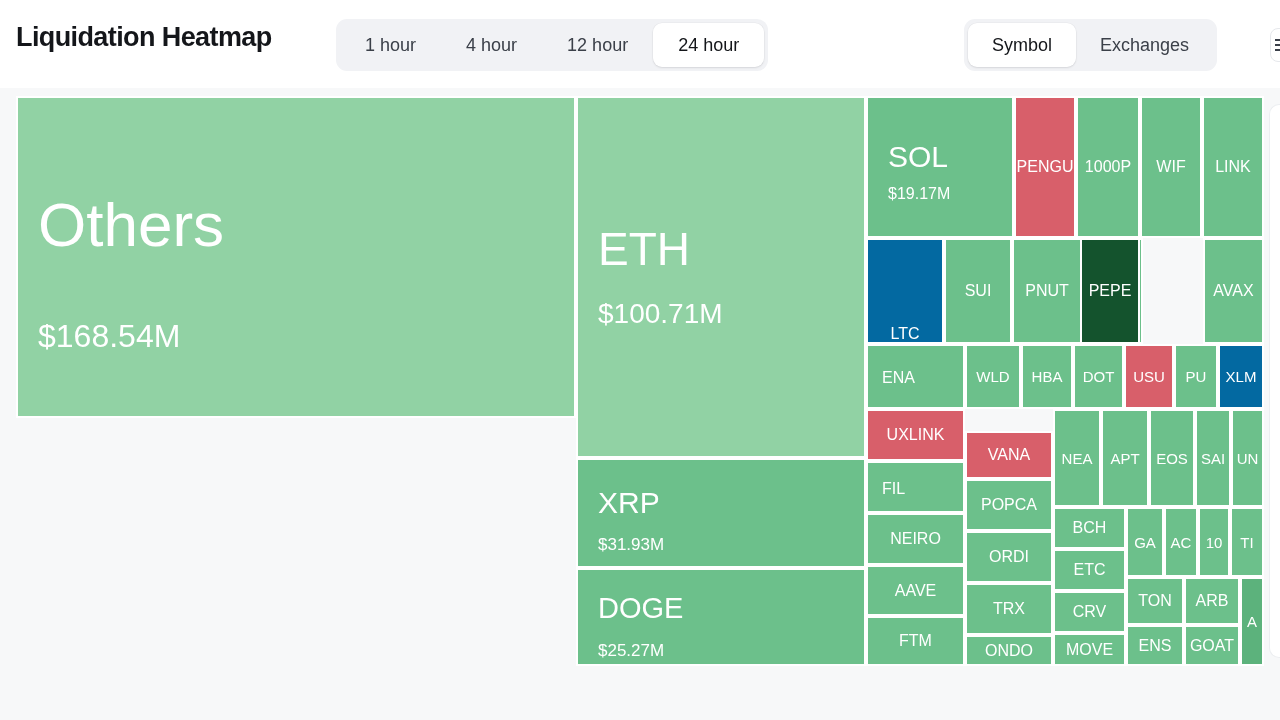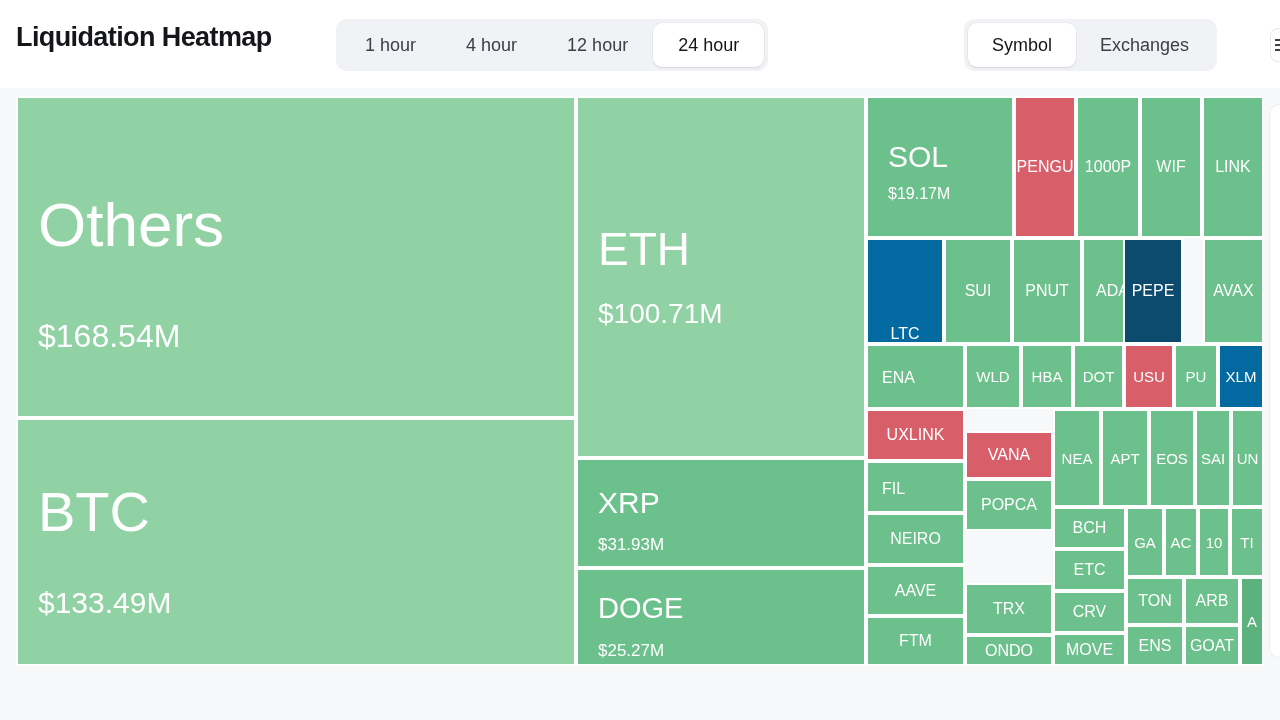--- a/index.html
+++ b/index.html
@@ -228,24 +228,20 @@
       <span class="bar b3"></span>
     </div>
   </div>
 
   <div id="treemap-viewport">
     <div id="treemap">
         <div class="tile major" style="left: 0px; top: 0px; width: 560px; height: 322px; background: rgb(145, 210, 164);">
           <span class="sym" style="font-size: 62px; top: 96px;">Others</span>
           <span class="val" style="font-size: 32px; top: 222px;">$168.54M</span>
         </div>
-        <div class="tile major" style="left: 0px; top: 322px; width: 560px; height: 248px; background: rgb(145, 210, 164);">
-          <span class="sym" style="font-size: 56px; top: 64px;">BTC</span>
-          <span class="val" style="font-size: 30px; top: 168px;">$133.49M</span>
-        </div>
         <div class="tile major" style="left: 560px; top: 0px; width: 290px; height: 362px; background: rgb(145, 210, 164);">
           <span class="sym" style="font-size: 46px; top: 128px;">ETH</span>
           <span class="val" style="font-size: 28px; top: 202px; text-align: center;">$100.71M</span>
         </div>
         <div class="tile major" style="left: 560px; top: 362px; width: 290px; height: 110px; background: rgb(108, 192, 139);">
           <span class="sym" style="font-size: 30px; top: 28px;">XRP</span>
           <span class="val" style="font-size: 17px; top: 76px;">$31.93M</span>
         </div>
         <div class="tile major" style="left: 560px; top: 472px; width: 290px; height: 98px; background: rgb(108, 192, 139);">
           <span class="sym" style="font-size: 29px; top: 24px;">DOGE</span>
@@ -272,21 +268,21 @@
         </div>
         <div class="tile mini" style="left: 928px; top: 142px; width: 68px; height: 106px; background: rgb(108, 192, 139);">
           <span class="sym">SUI</span>
         </div>
         <div class="tile mini" style="left: 996px; top: 142px; width: 70px; height: 106px; background: rgb(108, 192, 139);">
           <span class="sym">PNUT</span>
         </div>
         <div class="tile mini" style="left: 1066px; top: 142px; width: 61px; height: 106px; background: rgb(108, 192, 139);">
           <span class="sym">ADA</span>
         </div>
-        <div class="tile mini" style="left: 1107px; top: 142px; width: 60px; height: 106px; background: #0c4a6e;">
+        <div class="tile mini" style="left: 1064px; top: 142px; width: 60px; height: 106px; background: #14532d;">
           <span class="sym">PEPE</span>
         </div>
         <div class="tile mini" style="left: 1187px; top: 142px; width: 61px; height: 106px; background: rgb(108, 192, 139);">
           <span class="sym">AVAX</span>
         </div>
         <div class="tile small" style="left: 850px; top: 248px; width: 99px; height: 65px; background: rgb(108, 192, 139);">
           <span class="sym" style="top: 24px;">ENA</span>
         </div>
         <div class="tile micro" style="left: 949px; top: 248px; width: 56px; height: 65px; background: rgb(108, 192, 139);">
           <span class="sym">WLD</span>
@@ -334,20 +330,23 @@
           <span class="sym">POPCA</span>
         </div>
         <div class="tile mini" style="left: 850px; top: 417px; width: 99px; height: 52px; background: rgb(108, 192, 139);">
           <span class="sym">NEIRO</span>
         </div>
         <div class="tile mini" style="left: 850px; top: 469px; width: 99px; height: 51px; background: rgb(108, 192, 139);">
           <span class="sym">AAVE</span>
         </div>
         <div class="tile mini" style="left: 850px; top: 520px; width: 99px; height: 50px; background: rgb(108, 192, 139);">
           <span class="sym">FTM</span>
+        </div>
+        <div class="tile mini" style="left: 949px; top: 435px; width: 88px; height: 52px; background: rgb(108, 192, 139);">
+          <span class="sym">ORDI</span>
         </div>
         <div class="tile mini" style="left: 949px; top: 487px; width: 88px; height: 52px; background: rgb(108, 192, 139);">
           <span class="sym">TRX</span>
         </div>
         <div class="tile mini" style="left: 949px; top: 539px; width: 88px; height: 31px; background: rgb(108, 192, 139);">
           <span class="sym">ONDO</span>
         </div>
         <div class="tile mini" style="left: 1037px; top: 411px; width: 73px; height: 42px; background: rgb(108, 192, 139);">
           <span class="sym">BCH</span>
         </div>

